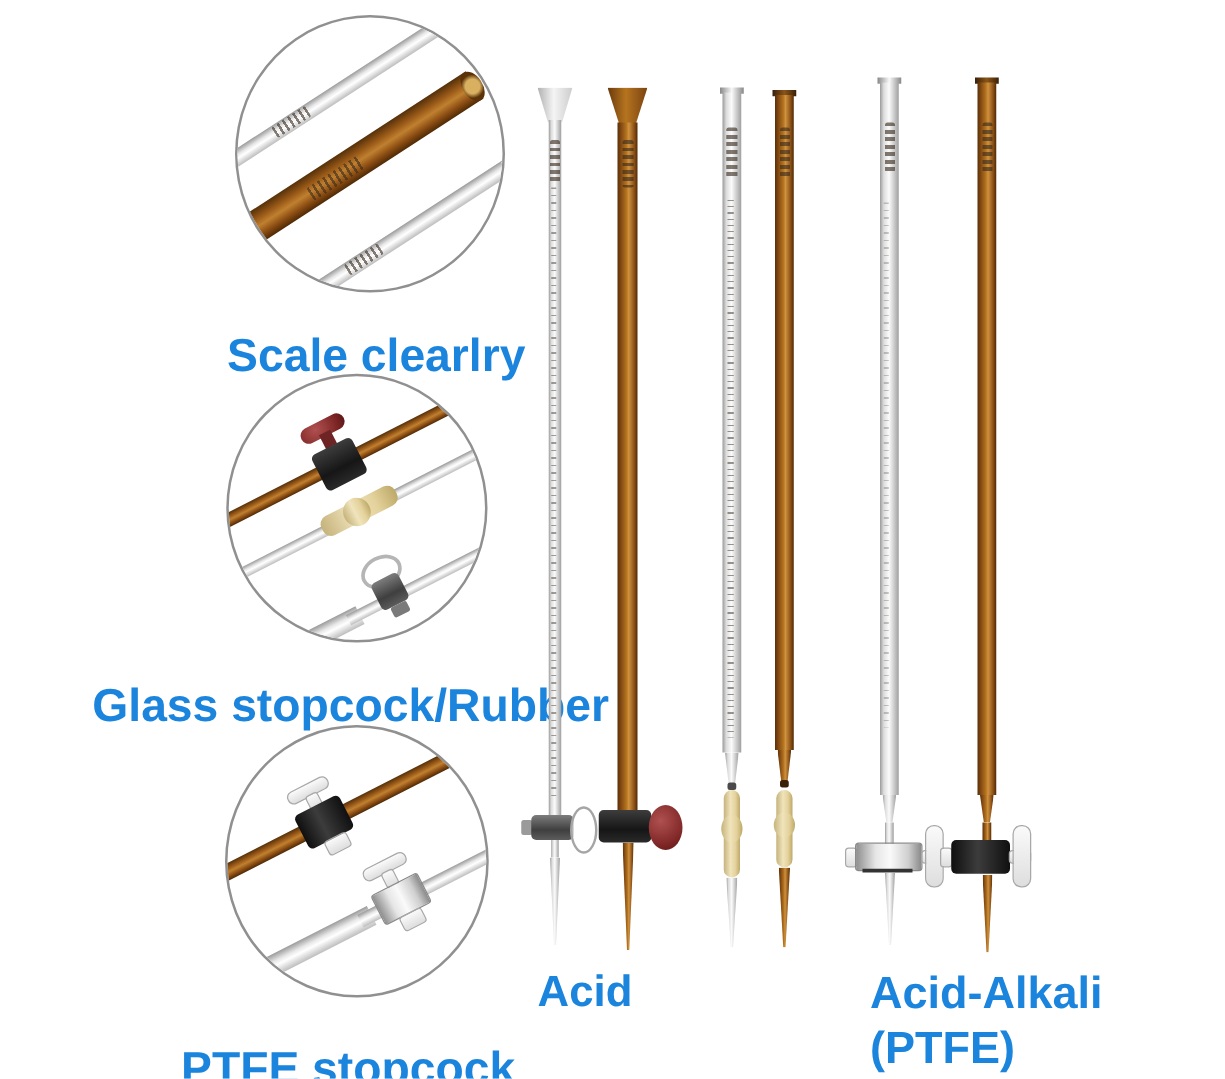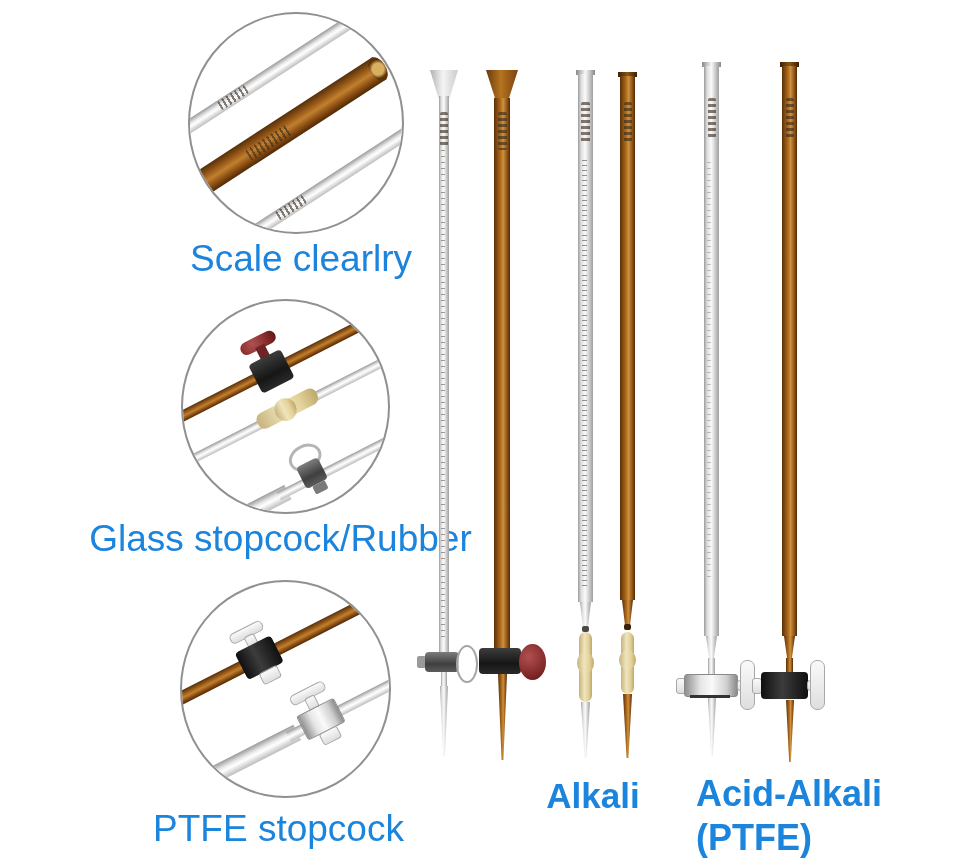--- a/index.html
+++ b/index.html
@@ -2,22 +2,22 @@
 <html style="--label-blue: #1b84dd; --amber-mid: #c08030; --amber-hi: #cf9240; --rubber-cream: #f0e4bc; --maroon-handle: #7c2424; --ptfe-white: #dedede; --circle-border: #909090;"><head>
 <meta charset="utf-8">
 <style>
   html,body{margin:0;padding:0;background:#fff;}
   .canvas{
     position:relative;width:980px;height:863px;background:#fff;overflow:hidden;
     font-family:"Liberation Sans",sans-serif;
   }
   
   .caption{
-    position:absolute;color:var(--label-blue,#1b84dd);font-weight:normal;
-    font-size:37px;text-align:center;letter-spacing:0px;line-height:1.05;
+    position:absolute;color:var(--label-blue,#1b84dd);font-weight:bold;
+    font-size:37px;text-align:center;letter-spacing:0px;line-height:1.05;margin-top:26px;
   }
   .plabel{
     position:absolute;color:var(--label-blue,#1b84dd);font-weight:bold;
     font-size:35px;text-align:center;line-height:1.05;
   }
   .left-align{text-align:left;}
   
   .inset{
     position:absolute;border:2px solid var(--circle-border,#909090);
     border-radius:50%;background:#fff;overflow:hidden;
@@ -184,17 +184,17 @@
     <div class="part marking-v" style="left:38px;top:36px;width:8px;height:40px;"></div>
     <div class="part v-amber shoulder" style="left:36px;top:574px;width:11px;height:22px;"></div>
     <div class="part v-amber" style="left:38px;top:596px;width:7px;height:18px;"></div>
     <div class="part ptfe" style="left:4px;top:616px;width:10px;height:16px;"></div>
     <div class="part black-body" style="left:13px;top:610px;width:47px;height:27px;"></div>
     <div class="part ptfe" style="left:59px;top:618px;width:18px;height:11px;"></div>
     <div class="part ptfe" style="left:62px;top:598px;width:15px;height:50px;border-radius:7px;"></div>
     <div class="part v-amber tip" style="left:38px;top:638px;width:8px;height:62px;"></div>
   </div>
 
-  <div class="plabel" style="left:528px;top:778px;width:130px;">Alkali</div>
+  <div class="plabel" style="left:398px;top:776px;width:140px;">Acid</div>
   <div class="plabel left-align" style="left:696px;top:819px;width:220px;font-size:36px;">(PTFE)</div>
   <div class="plabel left-align" style="left:696px;top:775px;width:220px;font-size:36px;">Acid-Alkali</div>
 
 </div>
 
 </body></html>

